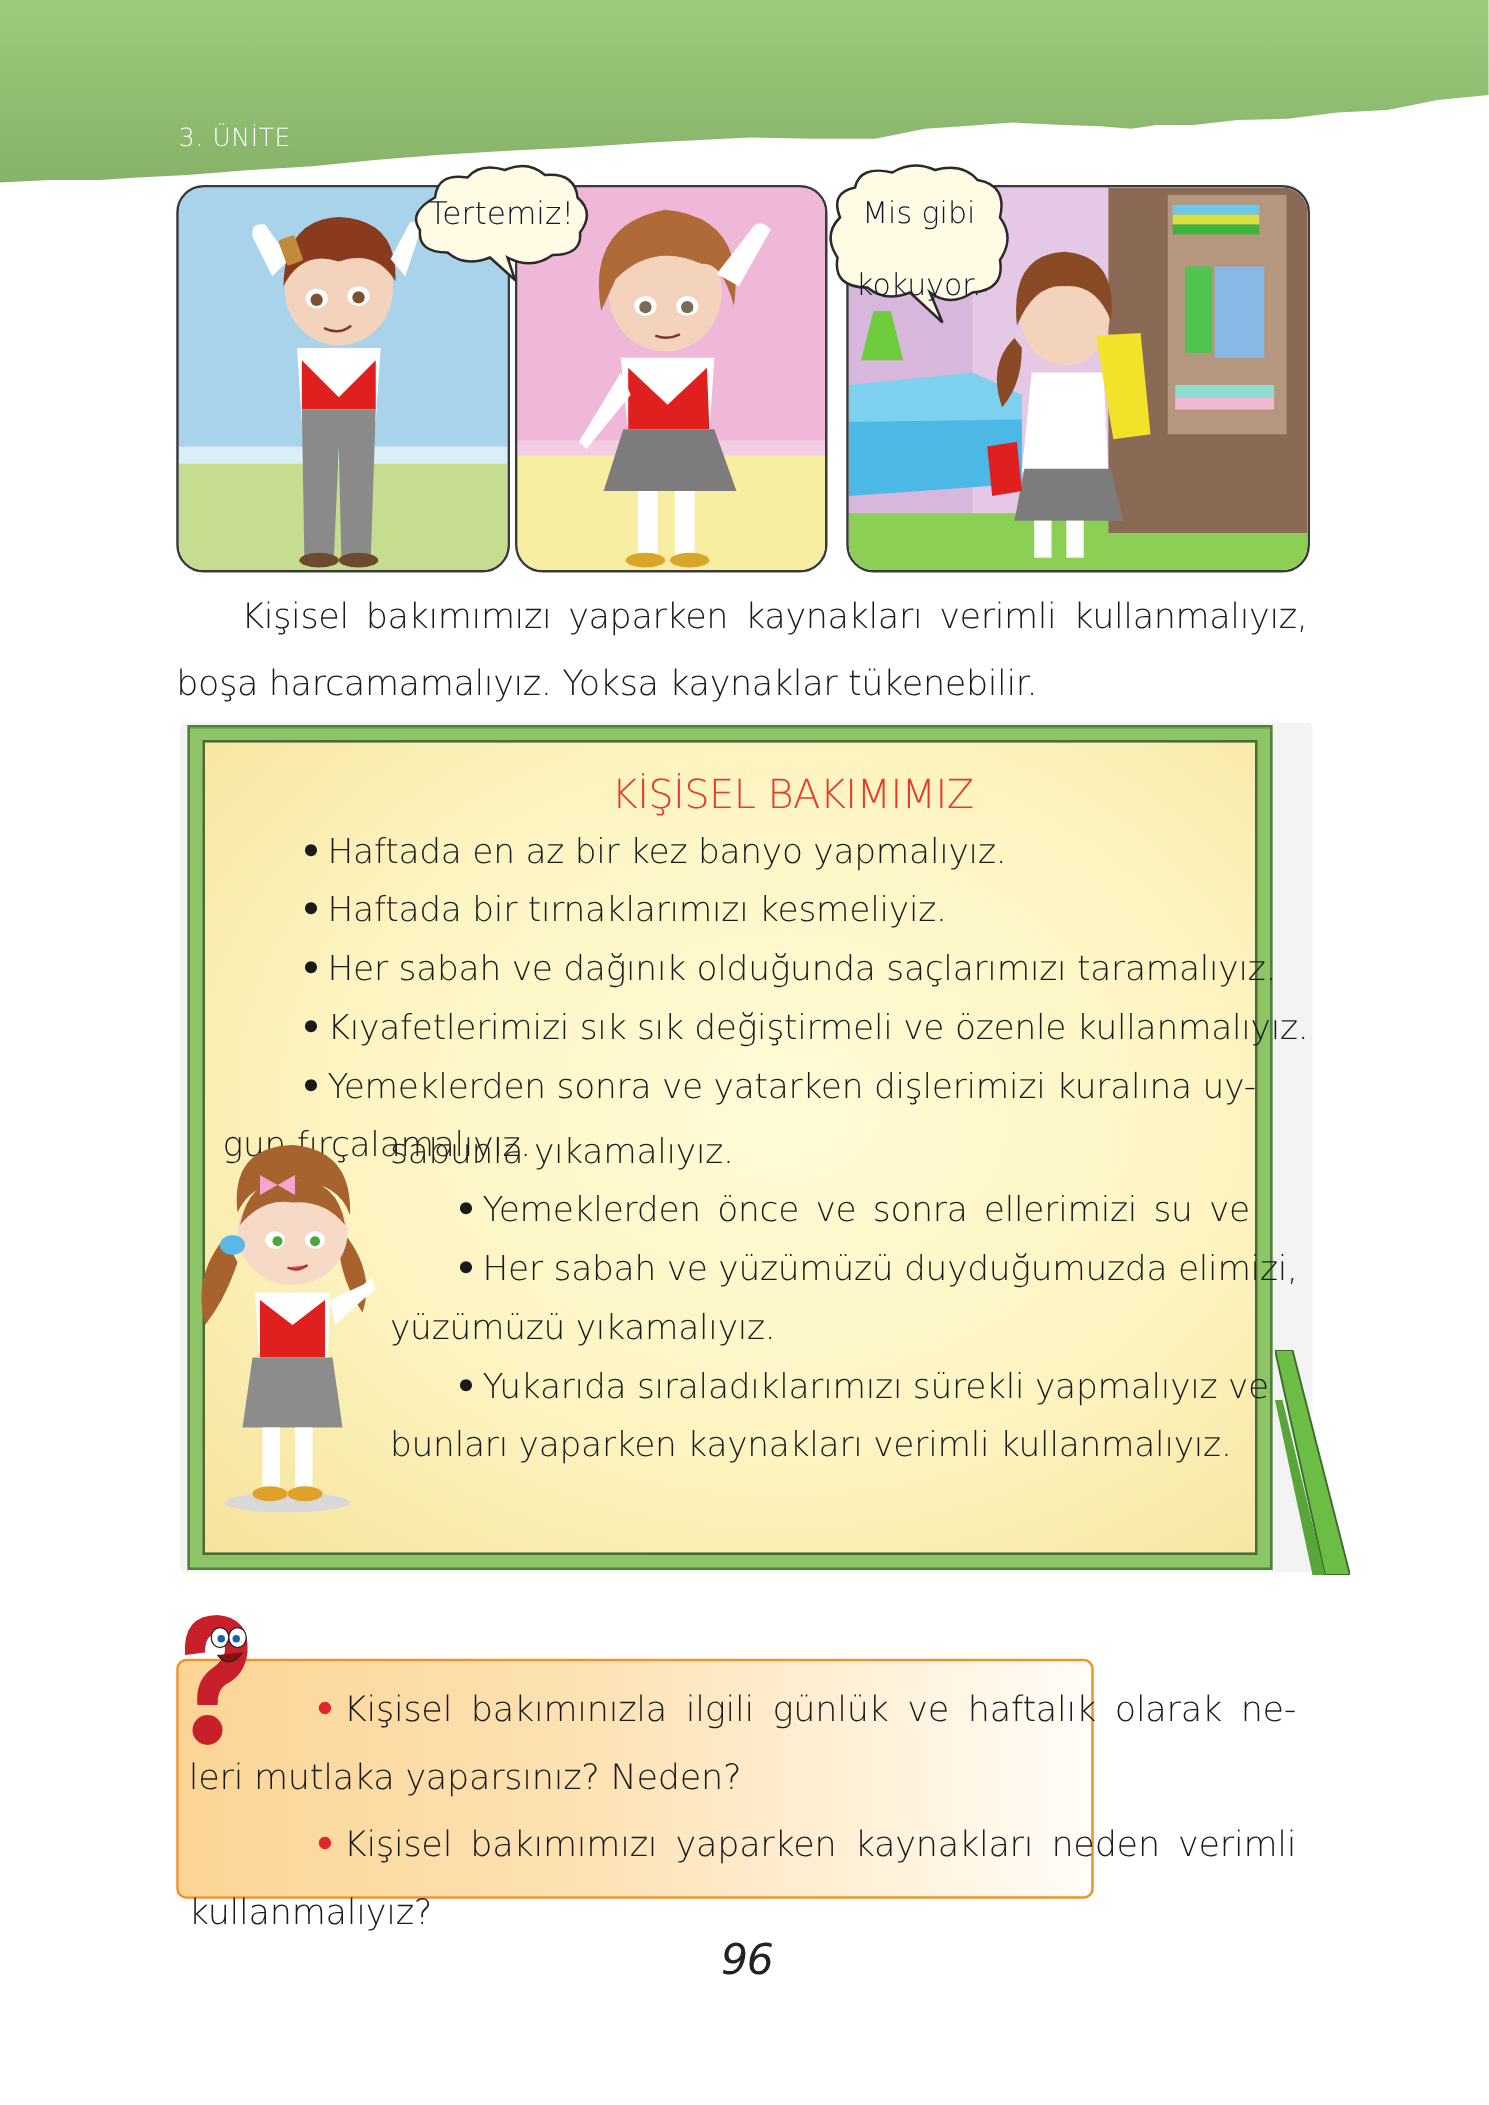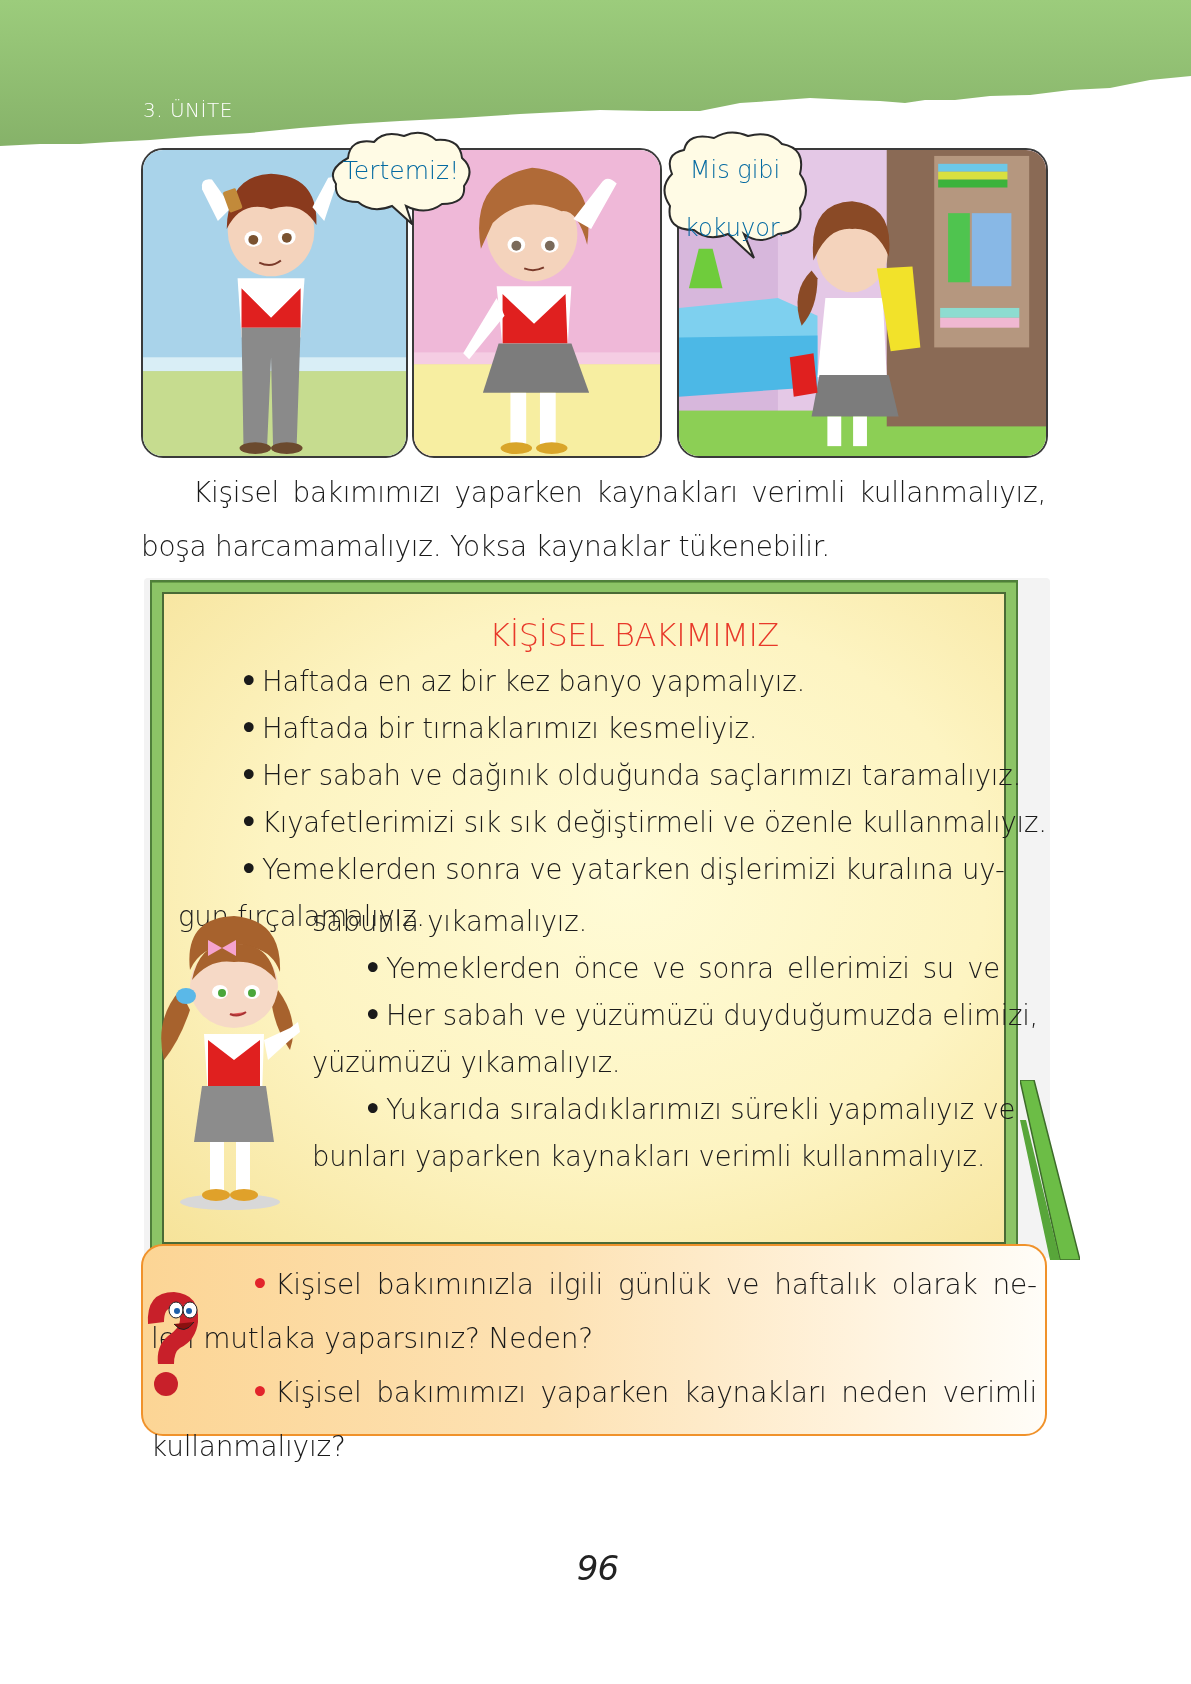--- a/index.html
+++ b/index.html
@@ -20,21 +20,21 @@
     position: absolute; top: 148px; height: 310px;
     border: 2px solid #3a3a3a; border-radius: 22px; overflow: hidden;
   }
   .panel-1 { left: 141px; width: 267px; }
   .panel-2 { left: 412px; width: 250px; }
   .panel-3 { left: 677px; width: 371px; }
   .panel svg { position: absolute; left: 0; top: 0; width: 100%; height: 100%; }
 
   .bubble {
     position: absolute; z-index: 5;
-    font-family: "DejaVu Sans", sans-serif; font-weight: 300; color: #0369a1;
+    font-family: "DejaVu Sans", sans-serif; font-weight: 300; color: #0f172a;
     text-align: center;
   }
   .bubble svg { position: absolute; left: 0; top: 0; }
   .bubble span { position: relative; display: block; }
   .bubble-1 { left: 326px; top: 130px; width: 150px; height: 95px; }
   .bubble-1 span { padding-top: 26px; font-size: 25px; }
   .bubble-2 { left: 660px; top: 130px; width: 150px; height: 130px; text-align: center; }
   .bubble-2 span { padding-top: 22px; font-size: 24px; line-height: 36px; }
 
   
@@ -79,22 +79,22 @@
   .board-list-bottom { left: 148px; top: 304px; width: 688px; }
   .bl { display: block; white-space: nowrap; }
   .bl .dot { display: inline-block; width: 22px; font-weight: 700; }
   .bl.cont { margin-left: -76px; }
   .bl.ind2 { padding-left: 52px; text-align: justify; text-align-last: justify; }
 
   .girl { position: absolute; left: 150px; top: 910px; width: 160px; height: 300px; z-index: 4; }
 
   
   .qbox {
-    position: absolute; left: 141px; top: 1244px; width: 906px; height: 192px;
-    border: 2.5px solid #f0922b; border-radius: 22px;
+    position: absolute; left: 141px; top: 1327px; width: 734px; height: 192px;
+    border: 2.5px solid #f0922b; border-radius: 8px;
     background: linear-gradient(90deg, #fcd595 0%, #fde2b4 45%, #fff3de 80%, #fffdf8 100%);
   }
   .qmark { position: absolute; left: 140px; top: 1288px; width: 62px; height: 112px; z-index: 6; }
   .qtext {
     position: absolute; left: 8px; top: 12px; width: 886px;
     font-family: "DejaVu Sans", sans-serif; font-weight: 300; font-size: 28px;
     line-height: 54px; color: #1a1a1a; letter-spacing: -0.2px;
   }
   .ql { display: block; white-space: nowrap; }
   .ql.first { padding-left: 100px; text-align: justify; text-align-last: justify; }

